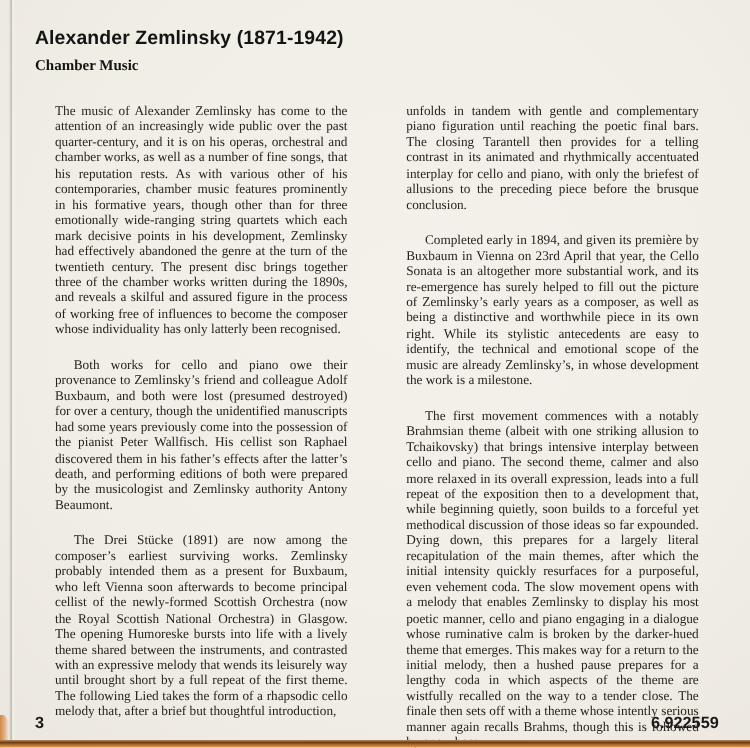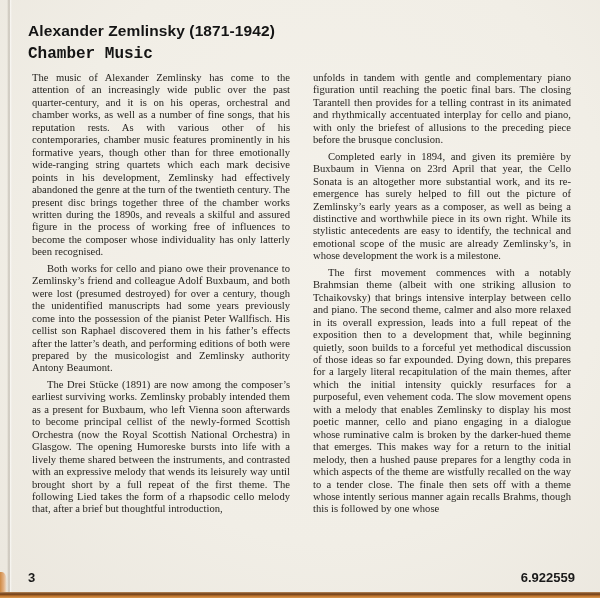--- a/index.html
+++ b/index.html
@@ -34,34 +34,34 @@
     position: absolute; left: 0; bottom: 0; width: 7px; height: 26px;
     background: linear-gradient(to right, #cf8a44 0%, #e3b285 55%, rgba(227,178,133,0) 100%);
     border-top-right-radius: 70% 40%;
   }
   .header { position: absolute; left: 28px; top: 22px; width: 540px; color: #141414; }
   .title {
     font-family: "Liberation Sans", sans-serif;
     font-weight: bold; font-size: 15.5px; letter-spacing: 0.1px;
   }
   .subtitle {
-    font-family: Liberation Mono, monospace;
-    font-weight: bold; font-size: 16px; margin-top: 5px;
+    font-family: Liberation Serif, serif;
+    font-weight: bold; font-size: 12px; margin-top: 5px;
   }
   .body-text {
     position: absolute; left: 28px; top: 68px; right: 25px;
     display: flex; gap: 15px;
     color: #262420;
   }
   .col {
     flex: 1 1 0;
     font-size: 10.6px; line-height: 12.45px;
     text-align: justify;
   }
-  .para { margin: 4px; }
+  .para { margin: 16px; }
   .para.indent { text-indent: 15px; }
   .it { }
   .footer-num {
     position: absolute; bottom: 13px;
     font-family: "Liberation Sans", sans-serif;
     font-weight: bold; font-size: 13px; color: #1a1a1a;
   }
   .page-number { left: 28px; }
   .catalog-number { right: 25px; }
 </style>

